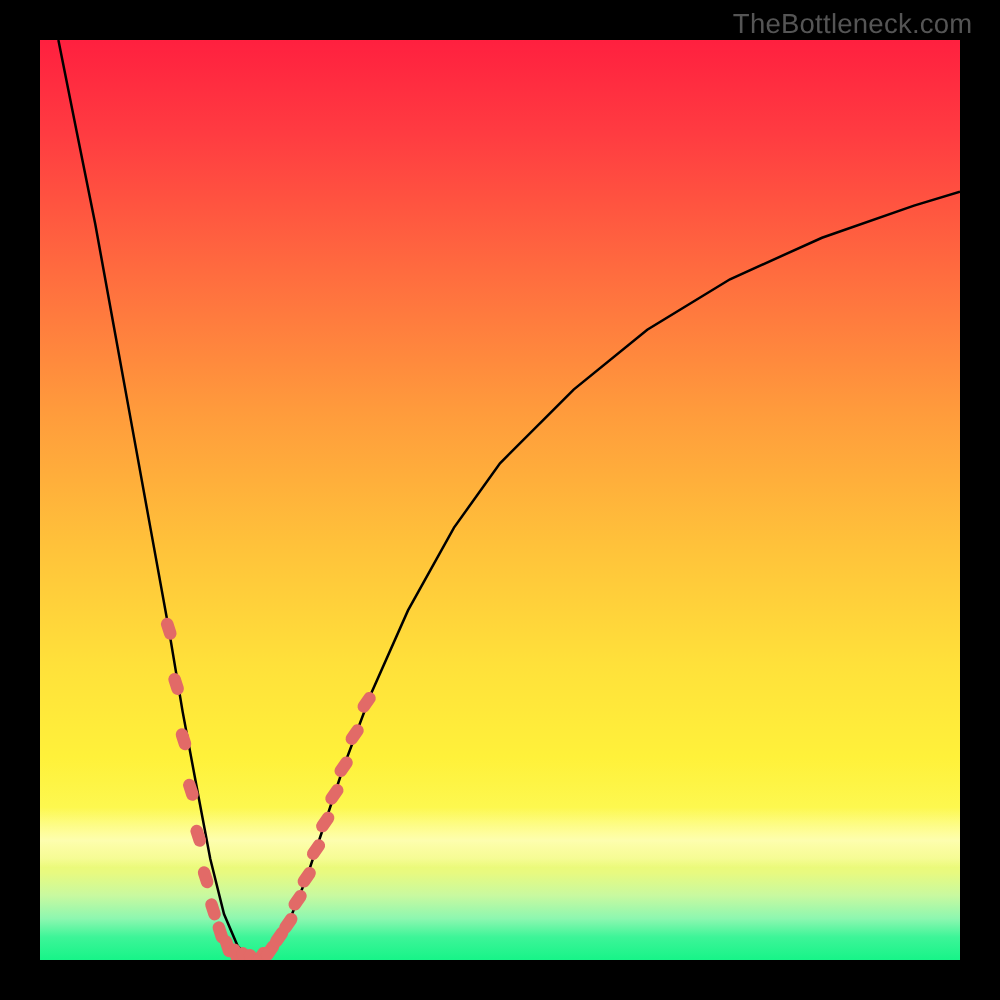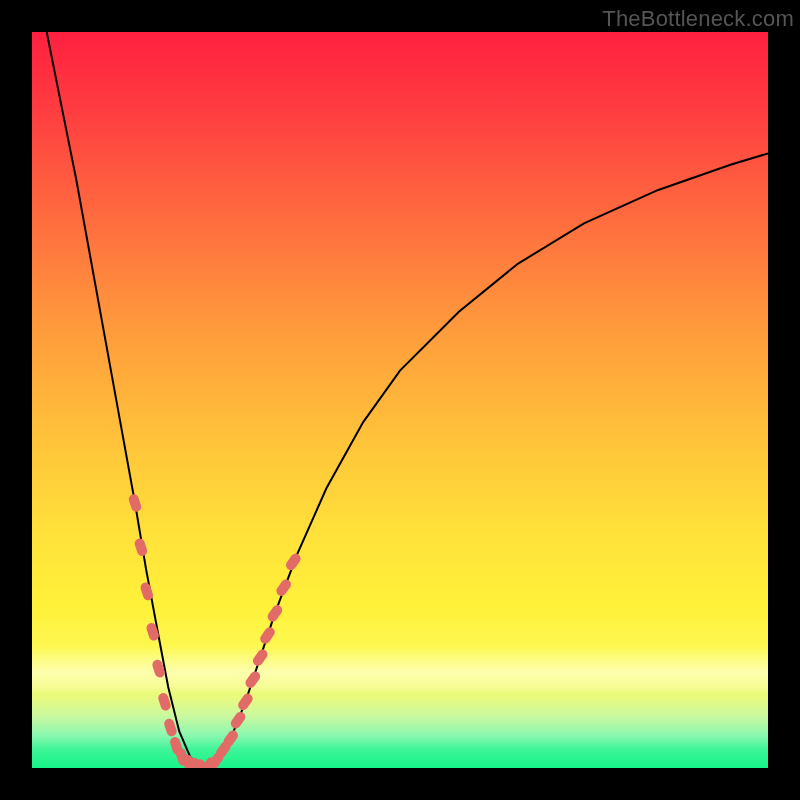--- a/index.html
+++ b/index.html
@@ -56,21 +56,21 @@
       rgba(255,255,190,0.55) 35%,
       rgba(255,255,200,0.75) 55%,
       rgba(255,255,200,0.40) 85%,
       rgba(255,255,200,0.00) 100%
     );
     pointer-events: none;
   }
   .watermark {
     position: absolute;
     top: 6px;
-    right: 6px;
+    right: 22px;
     font-size: 22px;
     font-weight: 500;
     color: #555;
     letter-spacing: 0.2px;
     font-family: Arial, Helvetica, sans-serif;
   }
   svg.curve {
     position: absolute;
     left: 32px;
     top: 32px;

